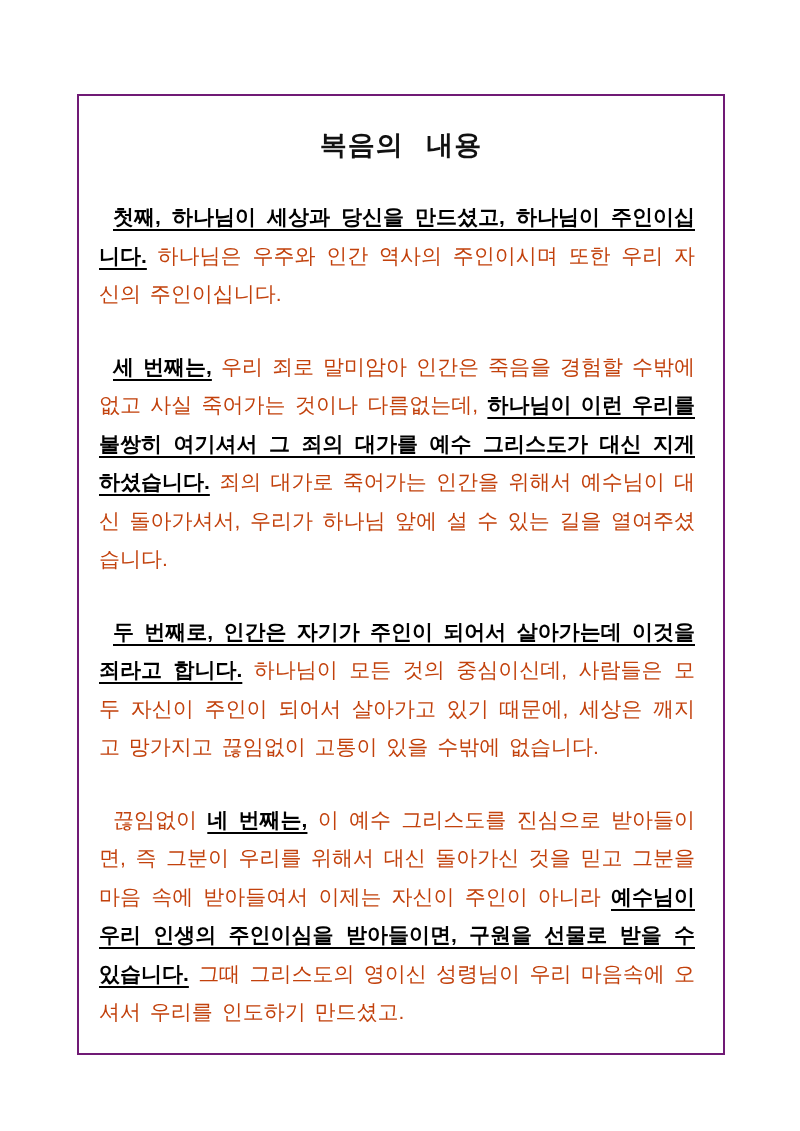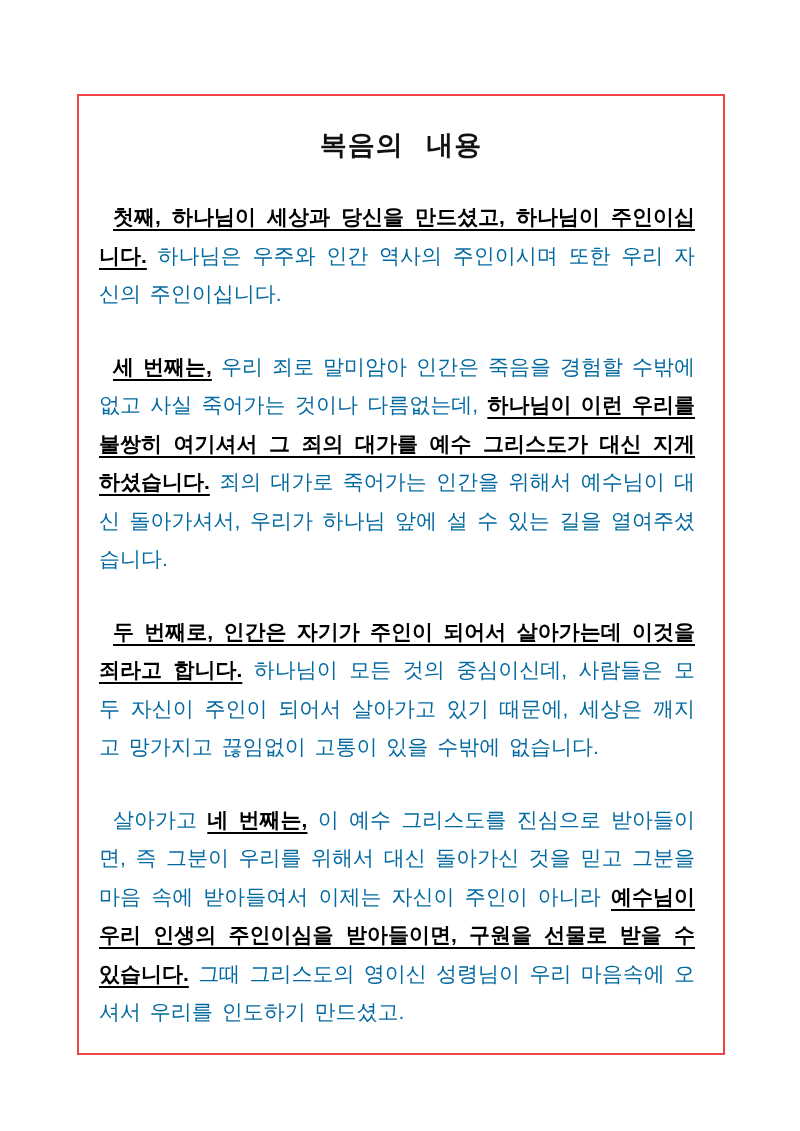--- a/index.html
+++ b/index.html
@@ -14,21 +14,21 @@
     background: #ffffff;
     font-family: "Liberation Sans", "DejaVu Sans", sans-serif;
     overflow: hidden;
   }
   .border-box {
     position: absolute;
     left: 77px;
     top: 94px;
     width: 648px;
     height: 961px;
-    border: 2px solid #ef4444;
+    border: 2px solid #701a75;
     box-sizing: border-box;
     background: #ffffff;
   }
   .doc-title {
     margin: 34px 0 0 0;
     text-align: center;
     font-size: 27px;
     line-height: 30px;
     font-weight: bold;
     color: #111111;
@@ -47,36 +47,36 @@
     text-align: justify;
     text-indent: 14px;
     word-spacing: 3px;
     word-break: normal;
   }
   .para:last-child {
     margin-bottom: 0;
   }
   .seg-normal {
     font-weight: normal;
-    color: #0369a1;
+    color: #c2410c;
   }
   .seg-emphasis {
     font-weight: bold;
     color: #000000;
     text-decoration: underline;
     text-underline-offset: 5px;
     text-decoration-thickness: 1.5px;
   }
 </style>
 </head>
 <body>
 
 <div class="canvas">
   <div class="border-box">
     <h1 class="doc-title">복음의 내용</h1>
     <div class="content">
       <p class="para"><span class="seg-emphasis">첫째, 하나님이 세상과 당신을 만드셨고, 하나님이 주인이십니다.</span><span class="seg-normal"> 하나님은 우주와 인간 역사의 주인이시며 또한 우리 자신의 주인이십니다.</span></p>
       <p class="para"><span class="seg-emphasis">세 번째는,</span><span class="seg-normal"> 우리 죄로 말미암아 인간은 죽음을 경험할 수밖에 없고 사실 죽어가는 것이나 다름없는데, </span><span class="seg-emphasis">하나님이 이런 우리를 불쌍히 여기셔서 그 죄의 대가를 예수 그리스도가 대신 지게 하셨습니다.</span><span class="seg-normal"> 죄의 대가로 죽어가는 인간을 위해서 예수님이 대신 돌아가셔서, 우리가 하나님 앞에 설 수 있는 길을 열여주셨습니다.</span></p>
       <p class="para"><span class="seg-emphasis">두 번째로, 인간은 자기가 주인이 되어서 살아가는데 이것을 죄라고 합니다.</span><span class="seg-normal"> 하나님이 모든 것의 중심이신데, 사람들은 모두 자신이 주인이 되어서 살아가고 있기 때문에, 세상은 깨지고 망가지고 끊임없이 고통이 있을 수밖에 없습니다.</span></p>
-      <p class="para"><span class="seg-normal">살아가고 </span><span class="seg-emphasis">네 번째는,</span><span class="seg-normal"> 이 예수 그리스도를 진심으로 받아들이면, 즉 그분이 우리를 위해서 대신 돌아가신 것을 믿고 그분을 마음 속에 받아들여서 이제는 자신이 주인이 아니라 </span><span class="seg-emphasis">예수님이 우리 인생의 주인이심을 받아들이면, 구원을 선물로 받을 수 있습니다.</span><span class="seg-normal"> 그때 그리스도의 영이신 성령님이 우리 마음속에 오셔서 우리를 인도하기 만드셨고.</span></p>
+      <p class="para"><span class="seg-normal">끊임없이 </span><span class="seg-emphasis">네 번째는,</span><span class="seg-normal"> 이 예수 그리스도를 진심으로 받아들이면, 즉 그분이 우리를 위해서 대신 돌아가신 것을 믿고 그분을 마음 속에 받아들여서 이제는 자신이 주인이 아니라 </span><span class="seg-emphasis">예수님이 우리 인생의 주인이심을 받아들이면, 구원을 선물로 받을 수 있습니다.</span><span class="seg-normal"> 그때 그리스도의 영이신 성령님이 우리 마음속에 오셔서 우리를 인도하기 만드셨고.</span></p>
     </div>
   </div>
 </div>
 
 </body></html>

